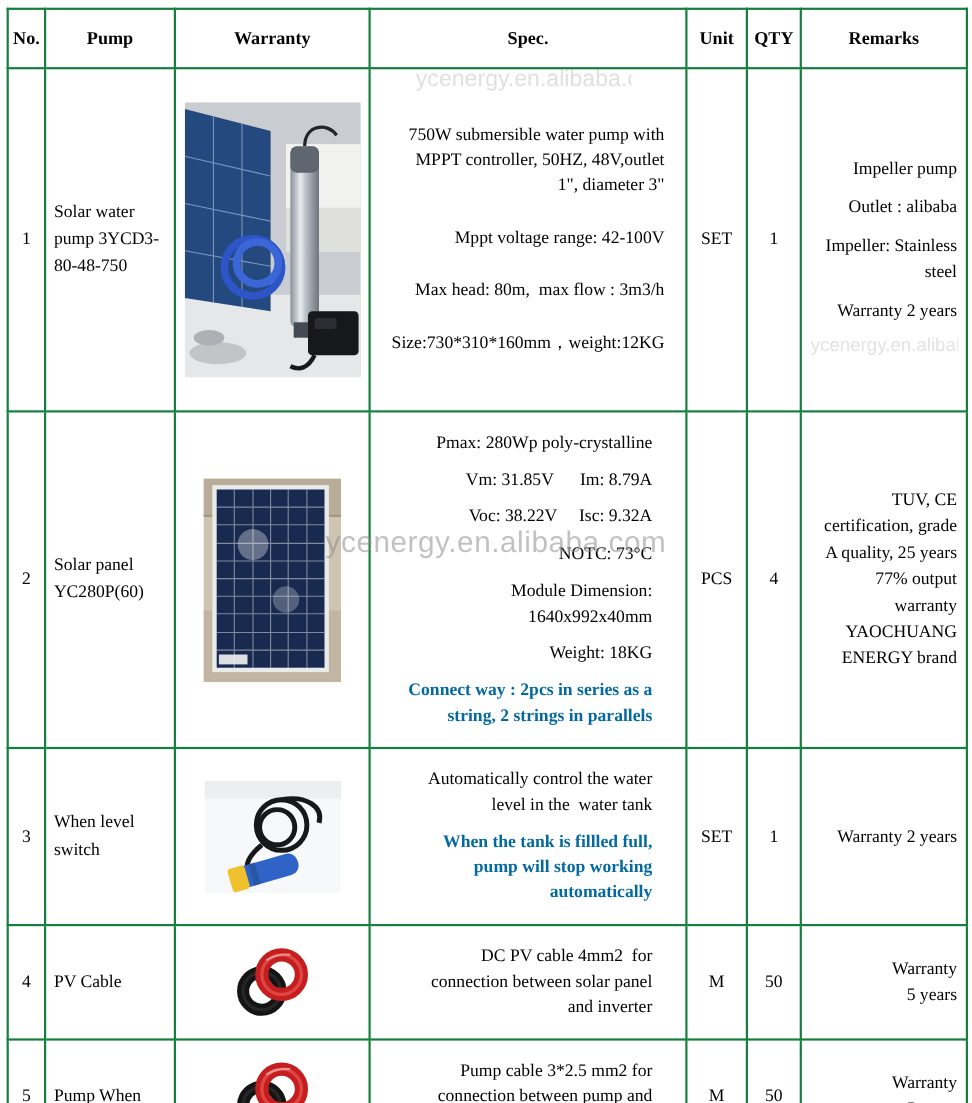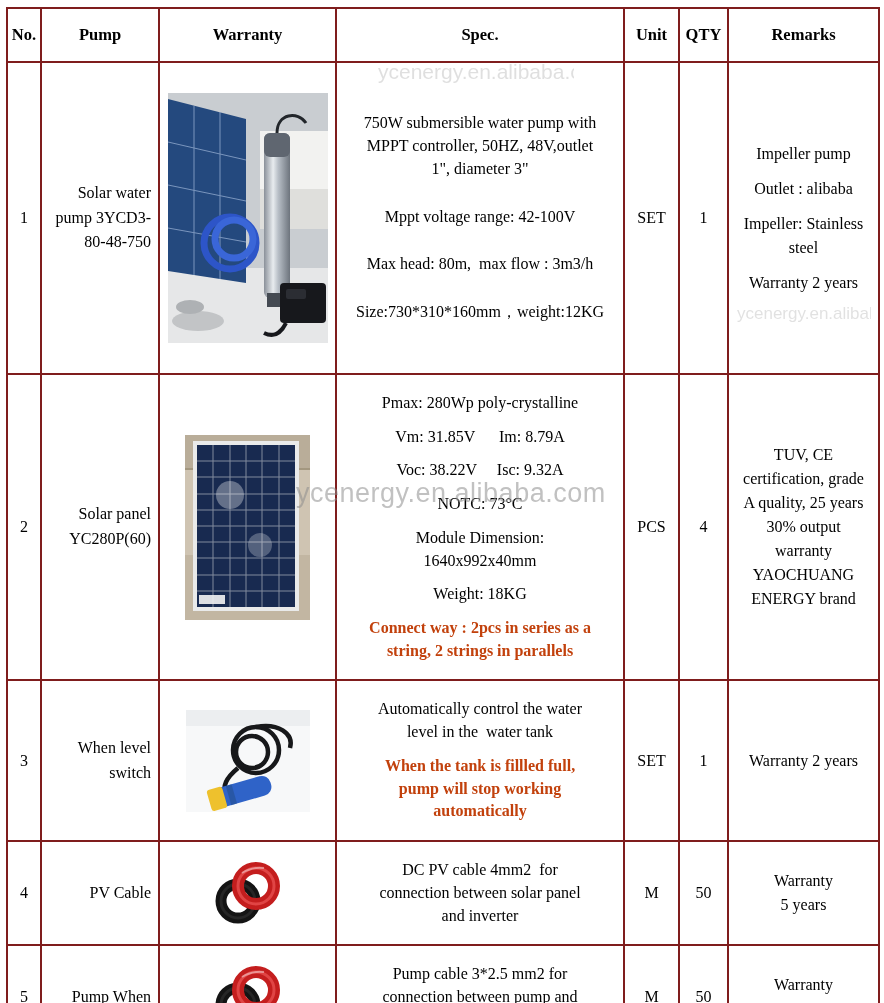--- a/index.html
+++ b/index.html
@@ -1,30 +1,30 @@
 <!DOCTYPE html>
 <html><head>
 <meta charset="utf-8">
 <style>
   html,body{margin:0;padding:0;background:#fff}
   body{width:884px;font-family:"Liberation Serif",serif;color:#000}
   .page{position:relative;width:884px;height:1003px;background:#fff;overflow:hidden}
   table.spec-table{border-collapse:collapse;table-layout:fixed;width:872px;margin:7px 0 0 6px}
-  .spec-table th,.spec-table td{border:2px solid #7f1d1d;overflow:hidden;vertical-align:middle}
+  .spec-table th,.spec-table td{border:2px solid #15803d;overflow:hidden;vertical-align:middle}
   .spec-table th{font-size:16.5px;font-weight:bold;text-align:center;height:50px}
   .spec-table td{font-size:16px}
   .c-no,.c-unit,.c-qty{text-align:center}
-  .c-item{text-align:right;padding:0 7px;line-height:1.55}
+  .c-item{text-align:left;padding:0 7px;line-height:1.55}
   .c-pic{text-align:center;padding:2px}
   .c-pic svg{display:block;margin:0 auto}
-  .c-spec{padding:6px 19px;line-height:1.42;text-align:center}
+  .c-spec{padding:6px 19px;line-height:1.42;text-align:right}
   .c-spec p{margin:11px;white-space:pre-wrap}
-  .c-rem{text-align:center;padding:0 8px;line-height:1.5}
+  .c-rem{text-align:right;padding:0 8px;line-height:1.5}
   .c-rem p{margin:0}
-  .blue{color:#c2410c;font-weight:bold}
+  .blue{color:#0369a1;font-weight:bold}
   tr.r0 td{height:298px}
   tr.r1 td{height:253px}
   tr.r2 td{height:116px}
   tr.r3 td{height:88px}
   tr.r4 td{height:88px}
   tr.r5 td{height:86px}
   .spec-gaps p{margin:0 0 25px}
   .spec-gaps p:last-child{margin:0}
   .rem-gaps p{margin:11px 0}
   .watermark{position:absolute;font-family:"Liberation Sans",sans-serif;color:#8f8f8f;pointer-events:none;white-space:nowrap;overflow:hidden;user-select:none}
@@ -152,21 +152,21 @@
           <p>Vm: 31.85V      Im: 8.79A</p>
           <p>Voc: 38.22V     Isc: 9.32A</p>
           <p>NOTC: 73°C</p>
           <p>Module Dimension: 1640x992x40mm</p>
           <p>Weight: 18KG</p>
           <p class="blue">Connect way : 2pcs in series as a string, 2 strings in parallels</p>
         </td>
         <td class="c-unit">PCS</td>
         <td class="c-qty">4</td>
         <td class="c-rem">
-          <p>TUV, CE certification, grade A quality, 25 years 30% output warranty YAOCHUANG ENERGY brand</p>
+          <p>TUV, CE certification, grade A quality, 25 years 77% output warranty YAOCHUANG ENERGY brand</p>
         </td>
       </tr>
 
       <tr class="r2">
         <td class="c-no">3</td>
         <td class="c-item">When level switch</td>
         <td class="c-pic">
           <svg width="124" height="102" viewBox="0 0 124 102">
             <rect width="124" height="102" fill="#f7f8f9"></rect>
             <rect width="124" height="16" fill="#eceef0"></rect>

